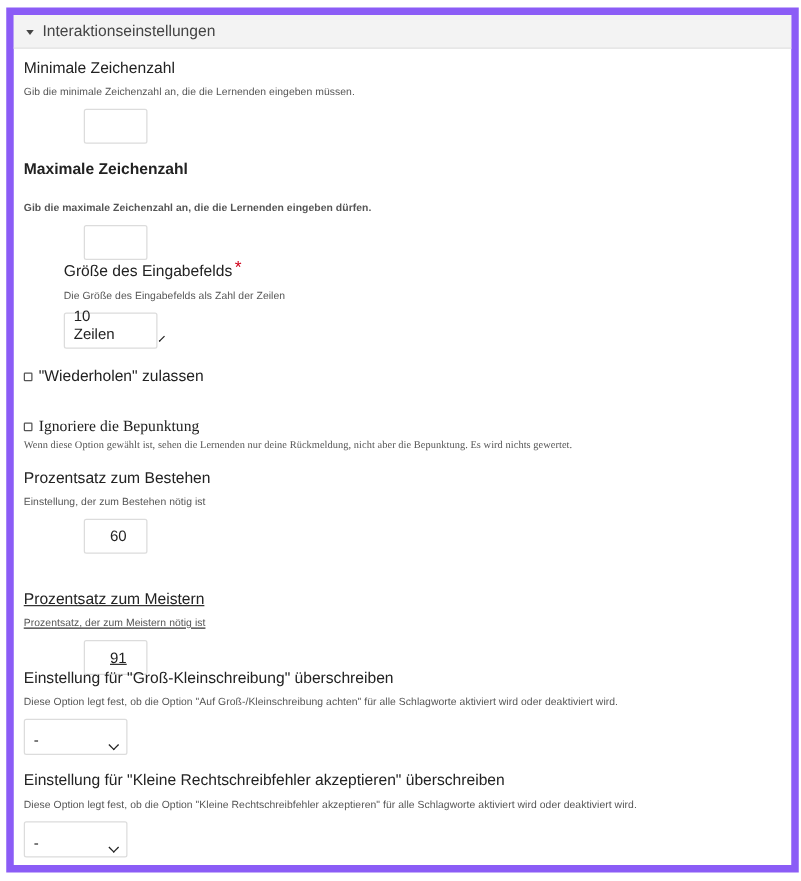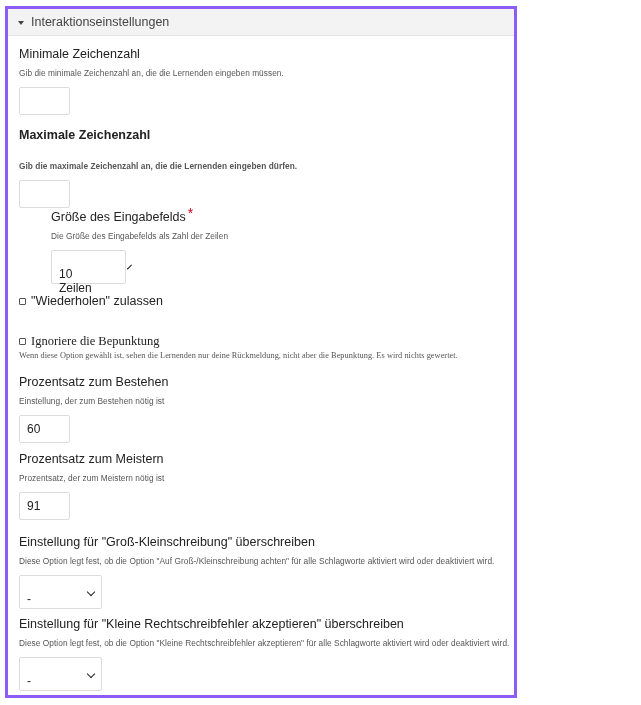--- a/index.html
+++ b/index.html
@@ -1,32 +1,32 @@
 <!DOCTYPE html>
 <html><head>
 <meta charset="utf-8">
 <style>
   html, body { margin:0; padding:0; background:#ffffff; }
   body { width:641px; height:705px; position:relative; overflow:hidden;
          font-family:"Liberation Sans", sans-serif; color:#333; }
-  .panel { position:absolute; left:5px; top:6px; width:512px; height:692px;
-           border:3px solid #8b5cf6; box-sizing:border-box; background:#fff; }
+  .panel { position:absolute; left:5px; top:6px; width:634px; height:692px;
+           border:6px solid #8b5cf6; box-sizing:border-box; background:#fff; }
   .panel-header { height:27px; background:#f3f3f3; border-bottom:1px solid #e2e2e2;
                   display:flex; align-items:center; padding-left:10px; box-sizing:border-box; }
   .caret { width:0; height:0; border-left:3.5px solid transparent; border-right:3.5px solid transparent;
            border-top:4px solid #444; margin-right:7px; margin-top:1px; }
   .panel-title { font-size:12.5px; color:#444; }
   .field { position:absolute; left:19px; }
   .label { font-size:12.5px; color:#222; line-height:15px; white-space:nowrap; }
   .req { color:#d0021b; font-size:14px; margin-left:2px; position:relative; top:-3px; }
   .desc { font-size:8.3px; color:#555; line-height:11px; white-space:nowrap; letter-spacing:0.05px; }
   .input { width:51px; height:28px; border:1px solid #dcdcdc; box-sizing:border-box; border-radius:2px;
-           background:#fff; font-size:12px; color:#222; padding-left:7px; line-height:26px; }
+           background:#fff; font-size:12px; color:#222; padding-left:20px; line-height:26px;margin-left:48px; }
   .select { height:29px; border:1px solid #dcdcdc; box-sizing:border-box; border-radius:2px; background:#fff;
-            display:flex; align-items:flex-start; padding:16px 7px; font-size:12px; color:#222; justify-content:space-between;gap:37px; }
+            display:flex; align-items:flex-end; padding:4px 7px; font-size:12px; color:#222; justify-content:space-between;gap:37px; }
   .chev { display:inline-block; width:5px; height:5px; border-right:1.6px solid #222; border-bottom:1.6px solid #222;
           transform:rotate(45deg); margin-top:-3px; }
   .cbrow { display:flex; align-items:center; }
   .cb { width:7px; height:7px; border:1px solid #555; border-radius:1px; margin-right:5px; box-sizing:border-box; background:#fff; }
 </style>
 </head>
 <body>
 
 <div class="panel">
   <div class="panel-header">
@@ -70,21 +70,21 @@
   </div>
   <div class="desc" style="margin-top:1px;">Wenn diese Option gewählt ist, sehen die Lernenden nur deine Rückmeldung, nicht aber die Bepunktung. Es wird nichts gewertet.</div>
 </div>
 
 <div class="field" style="top:375px;">
   <div class="label">Prozentsatz zum Bestehen</div>
   <div class="desc" style="margin-top:6px;">Einstellung, der zum Bestehen nötig ist</div>
   <div class="input" style="margin-top:8px;">60</div>
 </div>
 
-<div class="field" style="top:452px;">
+<div class="field" style="top:472px;text-decoration:underline;">
   <div class="label">Prozentsatz zum Meistern</div>
   <div class="desc" style="margin-top:6px;">Prozentsatz, der zum Meistern nötig ist</div>
   <div class="input" style="margin-top:8px;">91</div>
 </div>
 
 <div class="field" style="top:535px;">
   <div class="label">Einstellung für "Groß-Kleinschreibung" überschreiben</div>
   <div class="desc" style="margin-top:6px;">Diese Option legt fest, ob die Option "Auf Groß-/Kleinschreibung achten" für alle Schlagworte aktiviert wird oder deaktiviert wird.</div>
   <div class="select" style="margin-top:8px;width:83px;">
     <span>-</span>

